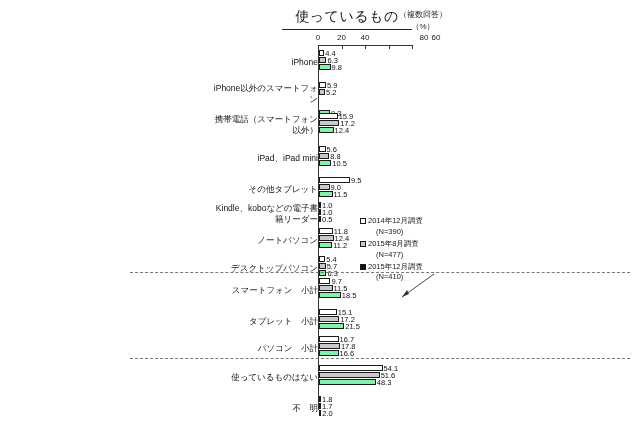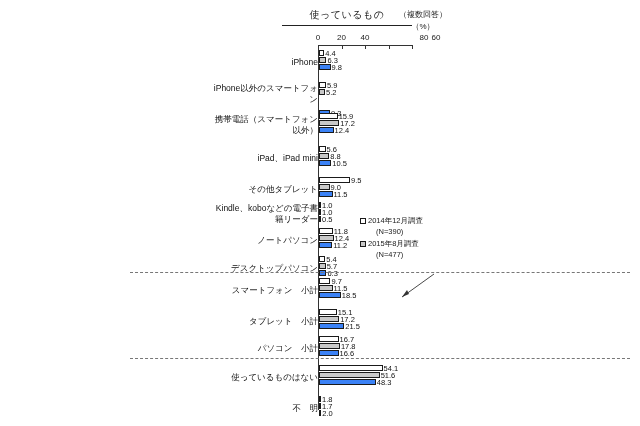--- a/index.html
+++ b/index.html
@@ -6,21 +6,21 @@
   body{
     width:640px;height:426px;background:#ffffff;
     font-family:"Liberation Sans","DejaVu Sans",sans-serif;
     color:#1a1a1a;overflow:hidden;position:relative;
   }
   .page{position:relative;width:640px;height:426px;}
 
   
   .title{
     position:absolute;left:282px;top:8px;width:130px;
-    font-size:10px;text-align:center;letter-spacing:.5px;
+    font-size:14px;text-align:center;letter-spacing:.5px;
     border-bottom:1px solid #222;padding-bottom:3px;
   }
   .multi-ans{
     position:absolute;left:378px;top:9px;width:90px;
     font-size:8px;text-align:center;line-height:1.5;
   }
   .axis-line{
     position:absolute;left:318px;top:45px;width:1px;height:365px;
     background:#333;
   }
@@ -42,21 +42,21 @@
     position:absolute;right:322px;width:210px;text-align:right;
     font-size:8.5px;line-height:11px;color:#111;
   }
   .bars{position:absolute;left:319px;}
   .bar{
     position:relative;height:6px;margin-bottom:1px;
     border:0.8px solid #1a1a1a;box-sizing:border-box;
   }
   .b0{background:#ffffff;}
   .b1{background:#c9c9c9;}
-  .b2{background:#3b82f6;}
+  .b2{background:#86efac;}
   .val{
     position:absolute;left:100%;top:50%;transform:translateY(-50%);
     margin-left:2px;font-size:7.5px;white-space:nowrap;color:#111;
   }
 
   
   .legend{
     position:absolute;left:360px;top:216px;font-size:7.5px;line-height:1.45;
   }
   .legend-row{display:flex;align-items:flex-start;margin-bottom:1px;}
@@ -326,15 +326,19 @@
 
   <div class="legend" id="legend">
       <div class="legend-row">
         <span class="lg-sw" style="background: rgb(255, 255, 255);"></span>
         <div><span class="lg-txt">2014年12月調査</span><span class="lg-n">(N=390)</span></div>
       </div>
       <div class="legend-row">
         <span class="lg-sw" style="background: rgb(201, 201, 201);"></span>
         <div><span class="lg-txt">2015年8月調査</span><span class="lg-n">(N=477)</span></div>
       </div>
+      <div class="legend-row">
+        <span class="lg-sw" style="background: rgb(17, 17, 17);"></span>
+        <div><span class="lg-txt">2015年12月調査</span><span class="lg-n">(N=410)</span></div>
+      </div>
     </div>
 
 </div>
 
 </body></html>

